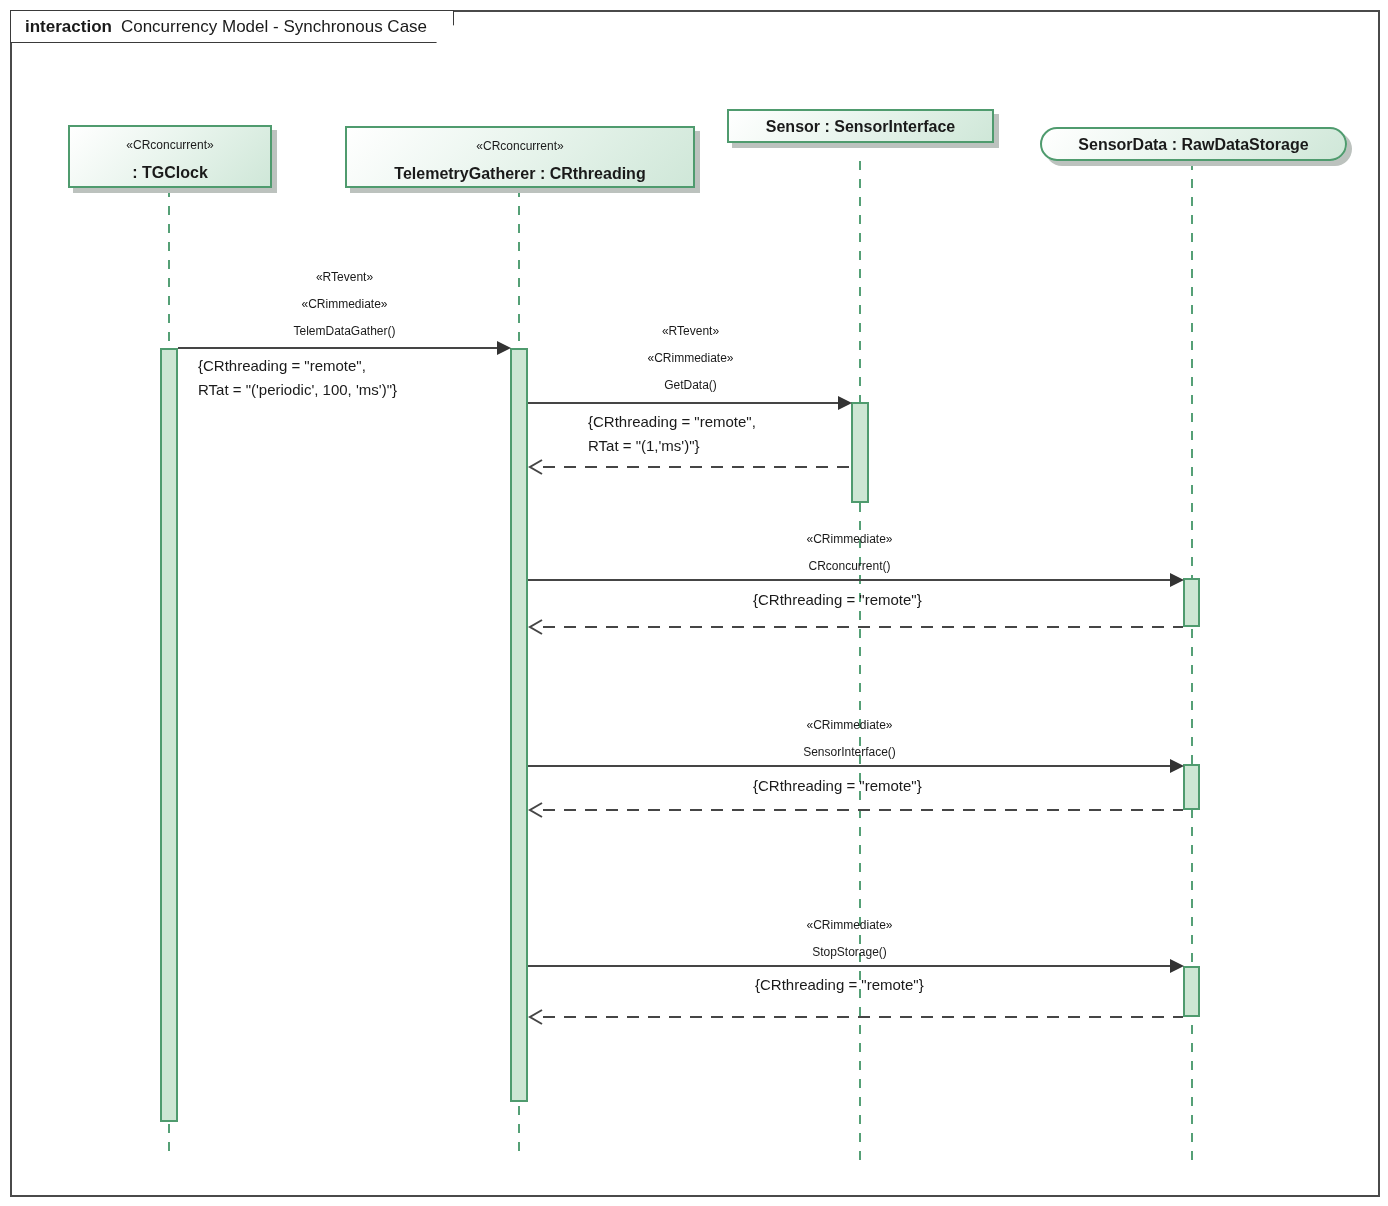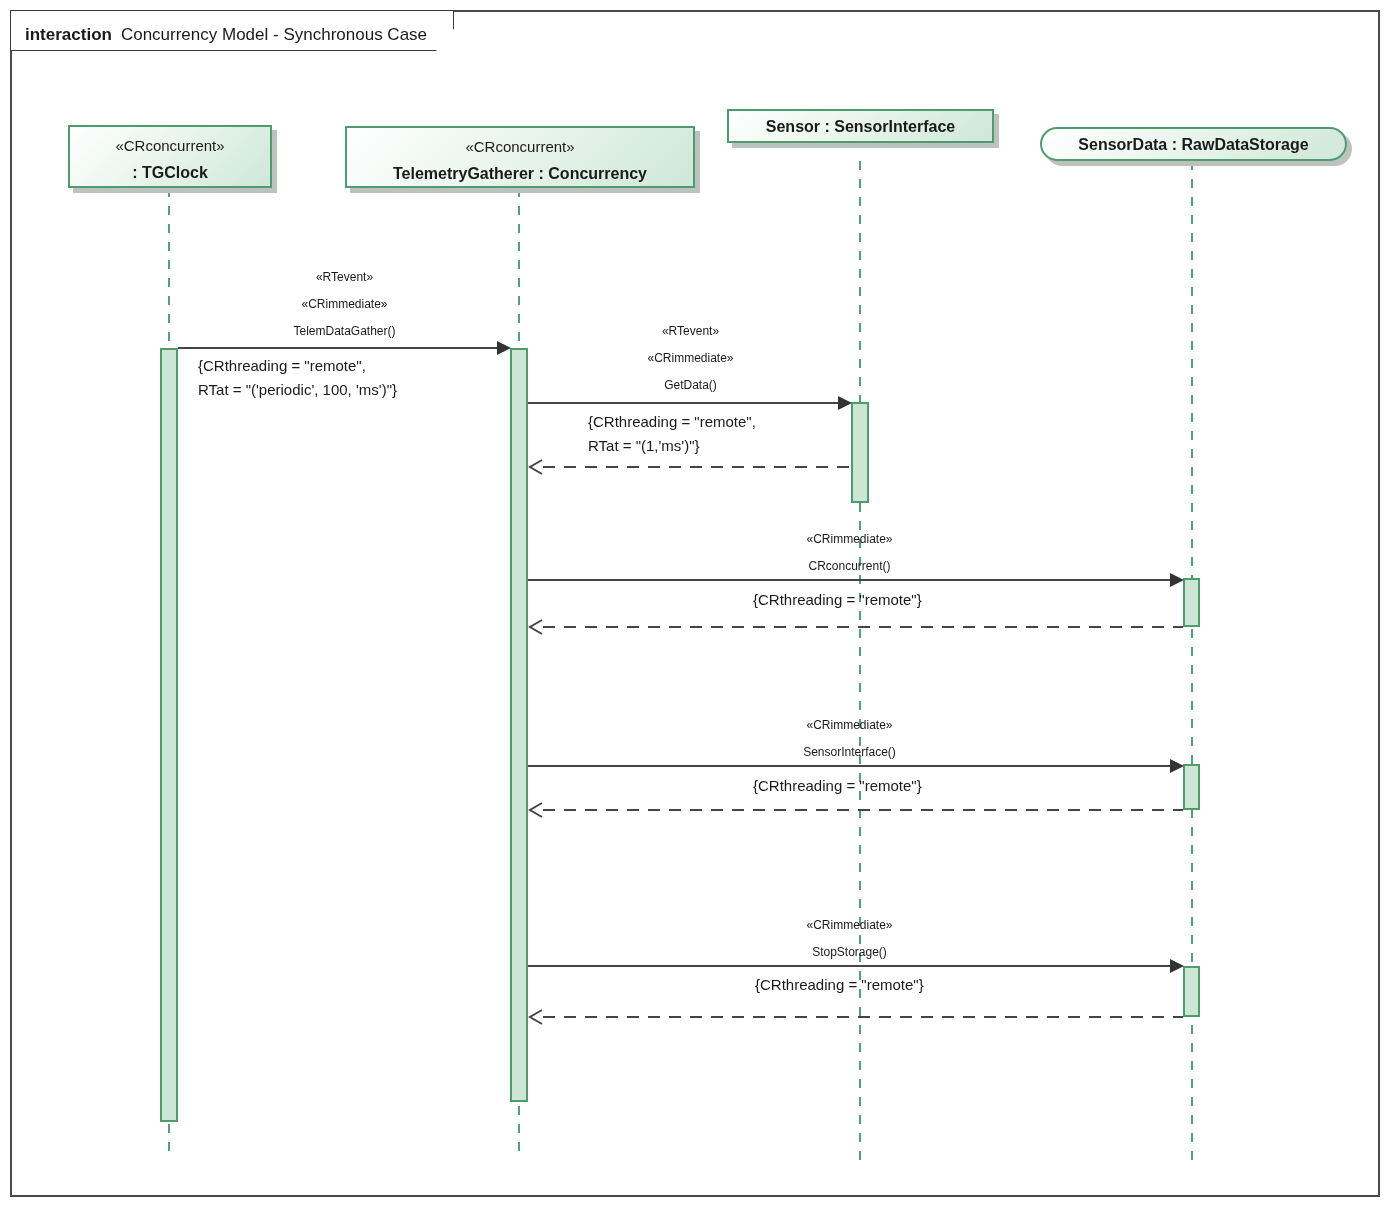--- a/index.html
+++ b/index.html
@@ -1,28 +1,28 @@
 <!DOCTYPE html>
 <html><head>
 <meta charset="utf-8">
 <style>
   html,body{margin:0;padding:0;background:#ffffff;}
   .canvas{position:relative;width:1388px;height:1206px;background:#ffffff;
           font-family:"Liberation Sans", sans-serif;color:#1a1a1a;overflow:hidden;}
   .frame{position:absolute;left:10px;top:10px;width:1366px;height:1183px;
          border:2px solid #4a4a4a;background:#ffffff;}
-  .frame-tab{position:absolute;left:10px;top:10px;height:31px;padding:8px 26px 0 14px;
+  .frame-tab{position:absolute;left:10px;top:10px;height:31px;padding:0 26px 0 14px;
          display:flex;align-items:center;gap:9px;background:#ffffff;border:1px solid #3a3a3a;
          font-size:17px;z-index:30;
          clip-path:polygon(0 0,100% 0,100% 45%,calc(100% - 18px) 100%,0 100%);}
   .frame-tab b{font-weight:bold;}
   .head{position:absolute;border:2px solid #4f9b6e;box-sizing:border-box;
         background:linear-gradient(135deg,#ffffff 0%,#eaf5ee 45%,#cfe7d8 100%);
         box-shadow:5px 5px 0 0 #bcc2be;text-align:center;z-index:10;}
-  .head .st{font-size:15px;line-height:27px;text-align:center;}
+  .head .st{font-size:12px;line-height:27px;text-align:center;}
   .head .nm{font-size:16px;line-height:27px;font-weight:bold;}
   .head.single{display:flex;align-items:center;justify-content:center;}
   .lifeline{position:absolute;width:2px;z-index:1;
         background:repeating-linear-gradient(to bottom,#55a076 0 9px,transparent 9px 18px);}
   .act{position:absolute;box-sizing:border-box;border:2px solid #4f9b6e;background:#cde6d3;z-index:5;}
   .mline{position:absolute;height:2px;background:#454545;z-index:15;}
   .mret{position:absolute;height:2px;z-index:15;
         background:repeating-linear-gradient(to right,#454545 0 12px,transparent 12px 21px);}
   .ahead{position:absolute;width:0;height:0;border-left:14px solid #333333;
         border-top:7px solid transparent;border-bottom:7px solid transparent;z-index:16;}
@@ -45,21 +45,21 @@
   <div class="lifeline" style="left:518px;top:188px;height:972px;"></div>
   <div class="lifeline" style="left:859px;top:161px;height:999px;"></div>
   <div class="lifeline" style="left:1191px;top:161px;height:999px;"></div>
 
   <div class="head" style="left:68px;top:125px;width:204px;height:63px;padding-top:5px;">
     <div class="st">«CRconcurrent»</div>
     <div class="nm">: TGClock</div>
   </div>
   <div class="head" style="left:345px;top:126px;width:350px;height:62px;padding-top:5px;">
     <div class="st">«CRconcurrent»</div>
-    <div class="nm">TelemetryGatherer : Concurrency</div>
+    <div class="nm">TelemetryGatherer : CRthreading</div>
   </div>
   <div class="head single" style="left:727px;top:109px;width:267px;height:34px;">
     <div class="nm">Sensor : SensorInterface</div>
   </div>
   <div class="head single" style="left:1040px;top:127px;width:307px;height:34px;border-radius:17px;">
     <div class="nm">SensorData : RawDataStorage</div>
   </div>
 
   <div class="act" style="left:160px;top:348px;width:18px;height:774px;"></div>
   <div class="act" style="left:510px;top:348px;width:18px;height:754px;"></div>

